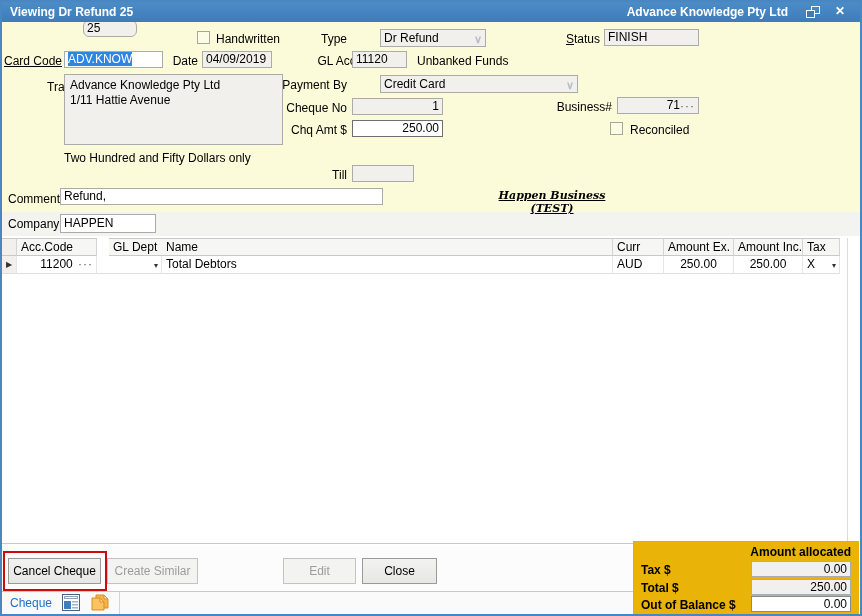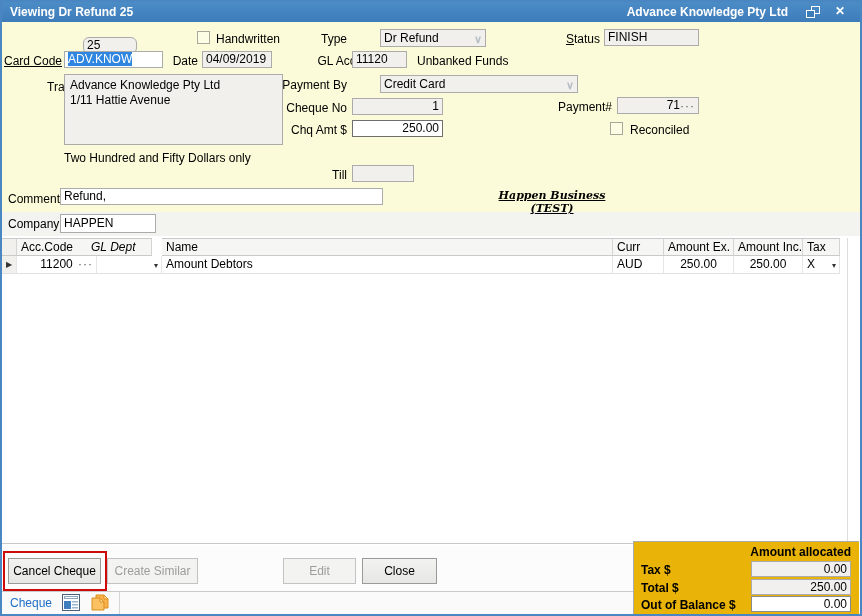--- a/index.html
+++ b/index.html
@@ -74,21 +74,21 @@
     <span class="close-btn">✕</span>
   </div>
 
   <div class="form-bg"></div>
   <div class="company-band"></div>
   <div class="grid-bg"></div>
   <div class="bottom-bg"></div>
   <div class="gridline-right"></div>
 
   <div class="lbl" style="left:18px;top:32px;width:60px;margin-top:48px;">Tran#</div>
-  <div class="fld ro" style="left:83px;top:37px;width:54px;border-radius:6px;">25</div>
+  <div class="fld ro" style="left:83px;top:20px;width:54px;border-radius:6px;">25</div>
   <div class="chk" style="left:197px;top:31px;"></div>
   <div class="lbl lbl-left" style="left:216px;top:32px;">Handwritten</div>
   <div class="lbl" style="left:300px;top:32px;width:47px;">Type</div>
   <div class="dd" style="left:352px;top:29px;width:106px;">
     <span>Dr Refund</span>
     <span class="chev">∨</span>
   </div>
   <div class="lbl" style="left:540px;top:32px;width:60px;"><u>S</u><span>tatus</span></div>
   <div class="fld ro" style="left:604px;top:29px;width:95px;">FINISH</div>
 
@@ -105,21 +105,21 @@
     <div>1/11 Hattie Avenue</div>
   </div>
 
   <div class="lbl" style="left:270px;top:78px;width:77px;">Payment By</div>
   <div class="dd" style="left:352px;top:75px;width:198px;">
     <span>Credit Card</span>
     <span class="chev">∨</span>
   </div>
   <div class="lbl" style="left:270px;top:101px;width:77px;">Cheque No</div>
   <div class="fld ro num" style="left:352px;top:98px;width:91px;">1</div>
-  <div class="lbl" style="left:545px;top:100px;width:67px;">Payment#</div>
+  <div class="lbl" style="left:545px;top:100px;width:67px;">Business#</div>
   <div class="fld ro" style="left:617px;top:97px;width:82px;padding-right:18px;text-align:right;">
     <span>71</span>
     <span class="cell-dots" style="top:1px;">···</span>
   </div>
   <div class="lbl" style="left:270px;top:123px;width:77px;">Chq Amt $</div>
   <div class="fld num dark" style="left:352px;top:120px;width:91px;">250.00</div>
   <div class="chk" style="left:610px;top:122px;"></div>
   <div class="lbl lbl-left" style="left:630px;top:123px;">Reconciled</div>
 
   <div class="lbl lbl-left" style="left:64px;top:151px;">Two Hundred and Fifty Dollars only</div>
@@ -129,37 +129,37 @@
 
   <div class="lbl lbl-left" style="left:8px;top:192px;">Comment</div>
   <div class="fld" style="left:60px;top:188px;width:323px;">Refund,</div>
   <div class="watermark">Happen Business (TEST)</div>
 
   <div class="lbl lbl-left" style="left:8px;top:217px;">Company</div>
   <div class="fld" style="left:60px;top:214px;width:96px;height:19px;line-height:17px;">HAPPEN</div>
 
   <div class="gh gsel" style="left:2px;width:15px;"></div>
   <div class="gh" style="left:17px;width:80px;">Acc.Code</div>
-  <div class="gh" style="left:87px;width:65px;font-style:italic;">GL Dept</div>
+  <div class="gh" style="left:109px;width:65px;">GL Dept</div>
   <div class="gh" style="left:162px;width:451px;">Name</div>
   <div class="gh" style="left:613px;width:51px;">Curr</div>
   <div class="gh num" style="left:664px;width:70px;">Amount Ex.</div>
   <div class="gh num" style="left:734px;width:69px;">Amount Inc.</div>
   <div class="gh" style="left:803px;width:37px;">Tax</div>
 
   <div class="gc gsel" style="left:2px;width:15px;">▶</div>
   <div class="gc" style="left:17px;width:80px;text-align:center;">
     <span>11200</span>
     <span class="cell-dots">···</span>
   </div>
   <div class="gc" style="left:97px;width:65px;">
     <span></span>
     <span class="cell-arrow">▾</span>
   </div>
-  <div class="gc" style="left:162px;width:451px;">Amount Debtors</div>
+  <div class="gc" style="left:162px;width:451px;">Total Debtors</div>
   <div class="gc" style="left:613px;width:51px;">AUD</div>
   <div class="gc num" style="left:664px;width:70px;">250.00</div>
   <div class="gc num" style="left:734px;width:69px;">250.00</div>
   <div class="gc" style="left:803px;width:37px;">
     <span>X</span>
     <span class="cell-arrow">▾</span>
   </div>
 
   <div class="hsep"></div>
   <div class="btn" style="left:8px;top:558px;width:93px;">Cancel Cheque</div>

